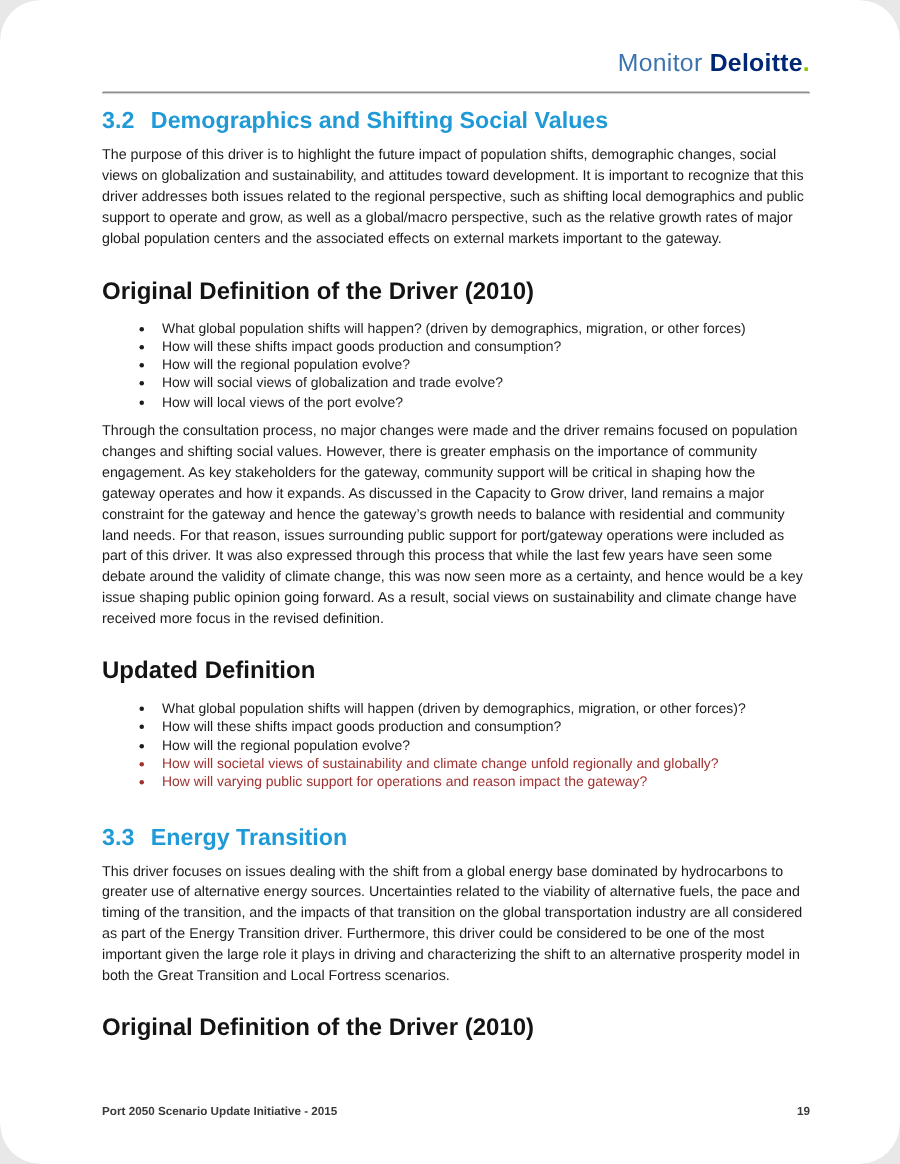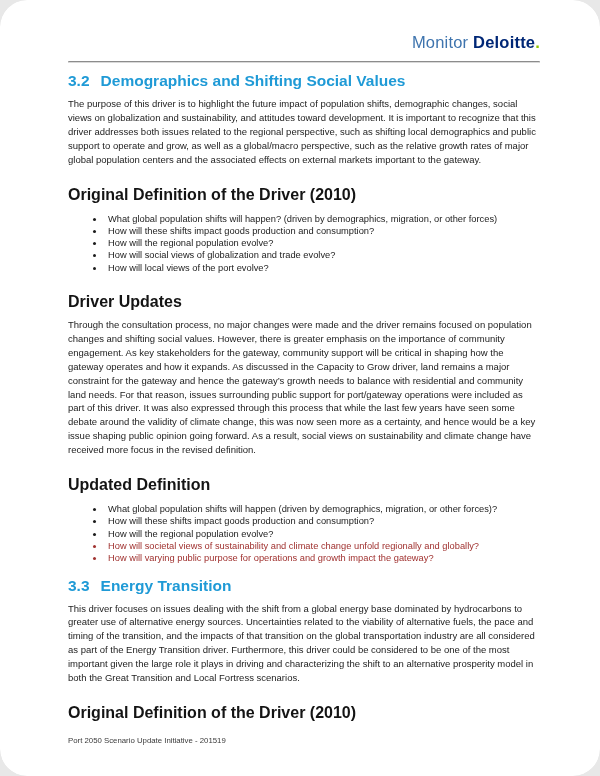--- a/index.html
+++ b/index.html
@@ -69,25 +69,26 @@
   }
   ul.bullets li { padding-left: 3px; }
   ul.bullets li.red { color: var(--red-text, #a03230); }
   
   .footer {
     position: absolute;
     left: 68px;
     right: 60px;
     top: 736px;
     display: flex;
-    justify-content: flex-start;
+    justify-content: space-between;
     font-size: 7.8px;
     color: #3a3a3a;
+    font-weight: bold;
   }
-  .mt-lg { margin-top: 12px; }
+  .mt-lg { margin-top: 22px; }
 </style>
 </head>
 <body>
 
 <div class="page">
   <div class="content">
 
     <div class="logo">
       <span class="monitor">Monitor</span>
       <span> </span>
@@ -105,32 +106,31 @@
     <h3 class="subheading">Original Definition of the Driver (2010)</h3>
 
     <ul class="bullets">
       <li>What global population shifts will happen? (driven by demographics, migration, or other forces)</li>
       <li>How will these shifts impact goods production and consumption?</li>
       <li>How will the regional population evolve?</li>
       <li>How will social views of globalization and trade evolve?</li>
       <li>How will local views of the port evolve?</li>
     </ul>
 
-    <h3 class="subheading">Driver Updates</h3>
 
     <p class="para">Through the consultation process, no major changes were made and the driver remains focused on population changes and shifting social values.  However, there is greater emphasis on the importance of community engagement. As key stakeholders for the gateway, community support will be critical in shaping how the gateway operates and how it expands. As discussed in the Capacity to Grow driver, land remains a major constraint for the gateway and hence the gateway’s growth needs to balance with residential and community land needs. For that reason, issues surrounding public support for port/gateway operations were included as part of this driver. It was also expressed through this process that while the last few years have seen some debate around the validity of climate change, this was now seen more as a certainty, and hence would be a key issue shaping public opinion going forward.  As a result, social views on sustainability and climate change have received more focus in the revised definition.</p>
 
     <h3 class="subheading">Updated Definition</h3>
 
     <ul class="bullets">
       <li>What global population shifts will happen (driven by demographics, migration, or other forces)?</li>
       <li>How will these shifts impact goods production and consumption?</li>
       <li>How will the regional population evolve?</li>
       <li class="red">How will societal views of sustainability and climate change unfold regionally and globally?</li>
-      <li class="red">How will varying public purpose for operations and growth impact the gateway?</li>
+      <li class="red">How will varying public support for operations and reason impact the gateway?</li>
     </ul>
 
     <h1 class="section-heading mt-lg">
       <span class="num">3.3</span><span>Energy Transition</span>
     </h1>
 
     <p class="para">This driver focuses on issues dealing with the shift from a global energy base dominated by hydrocarbons to greater use of alternative energy sources. Uncertainties related to the viability of alternative fuels, the pace and timing of the transition, and the impacts of that transition on the global transportation industry are all considered as part of the Energy Transition driver. Furthermore, this driver could be considered to be one of the most important given the large role it plays in driving and characterizing the shift to an alternative prosperity model in both the Great Transition and Local Fortress scenarios.</p>
 
     <h3 class="subheading">Original Definition of the Driver (2010)</h3>
 

